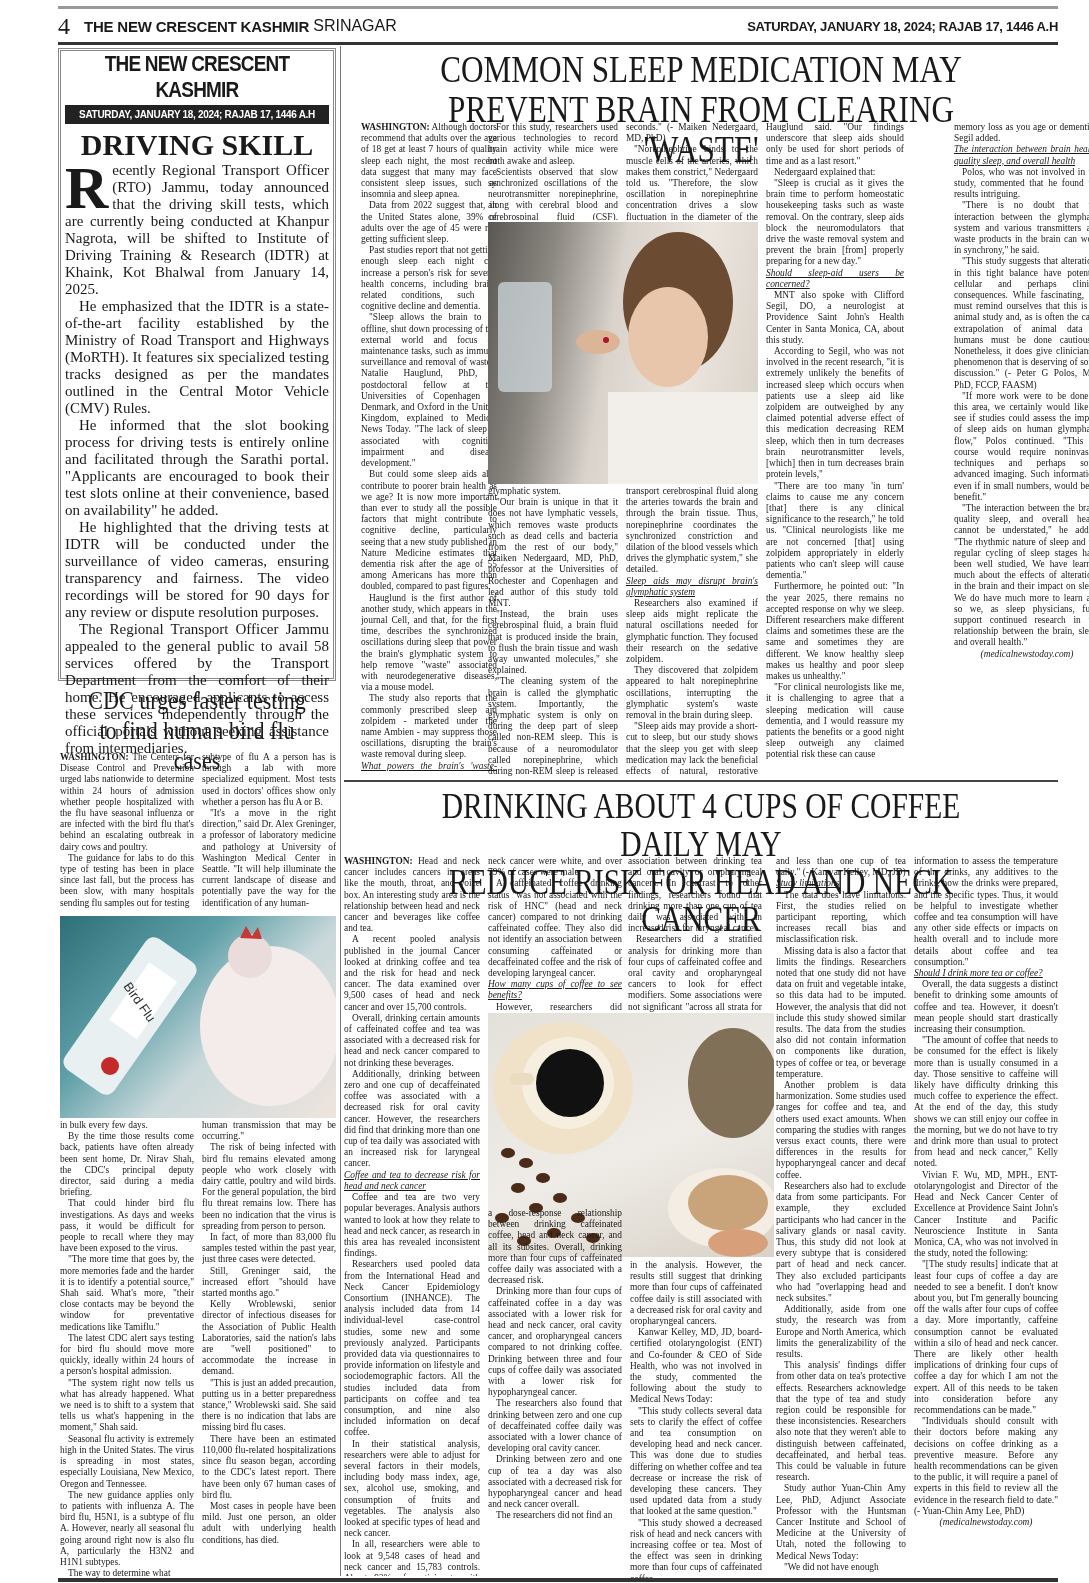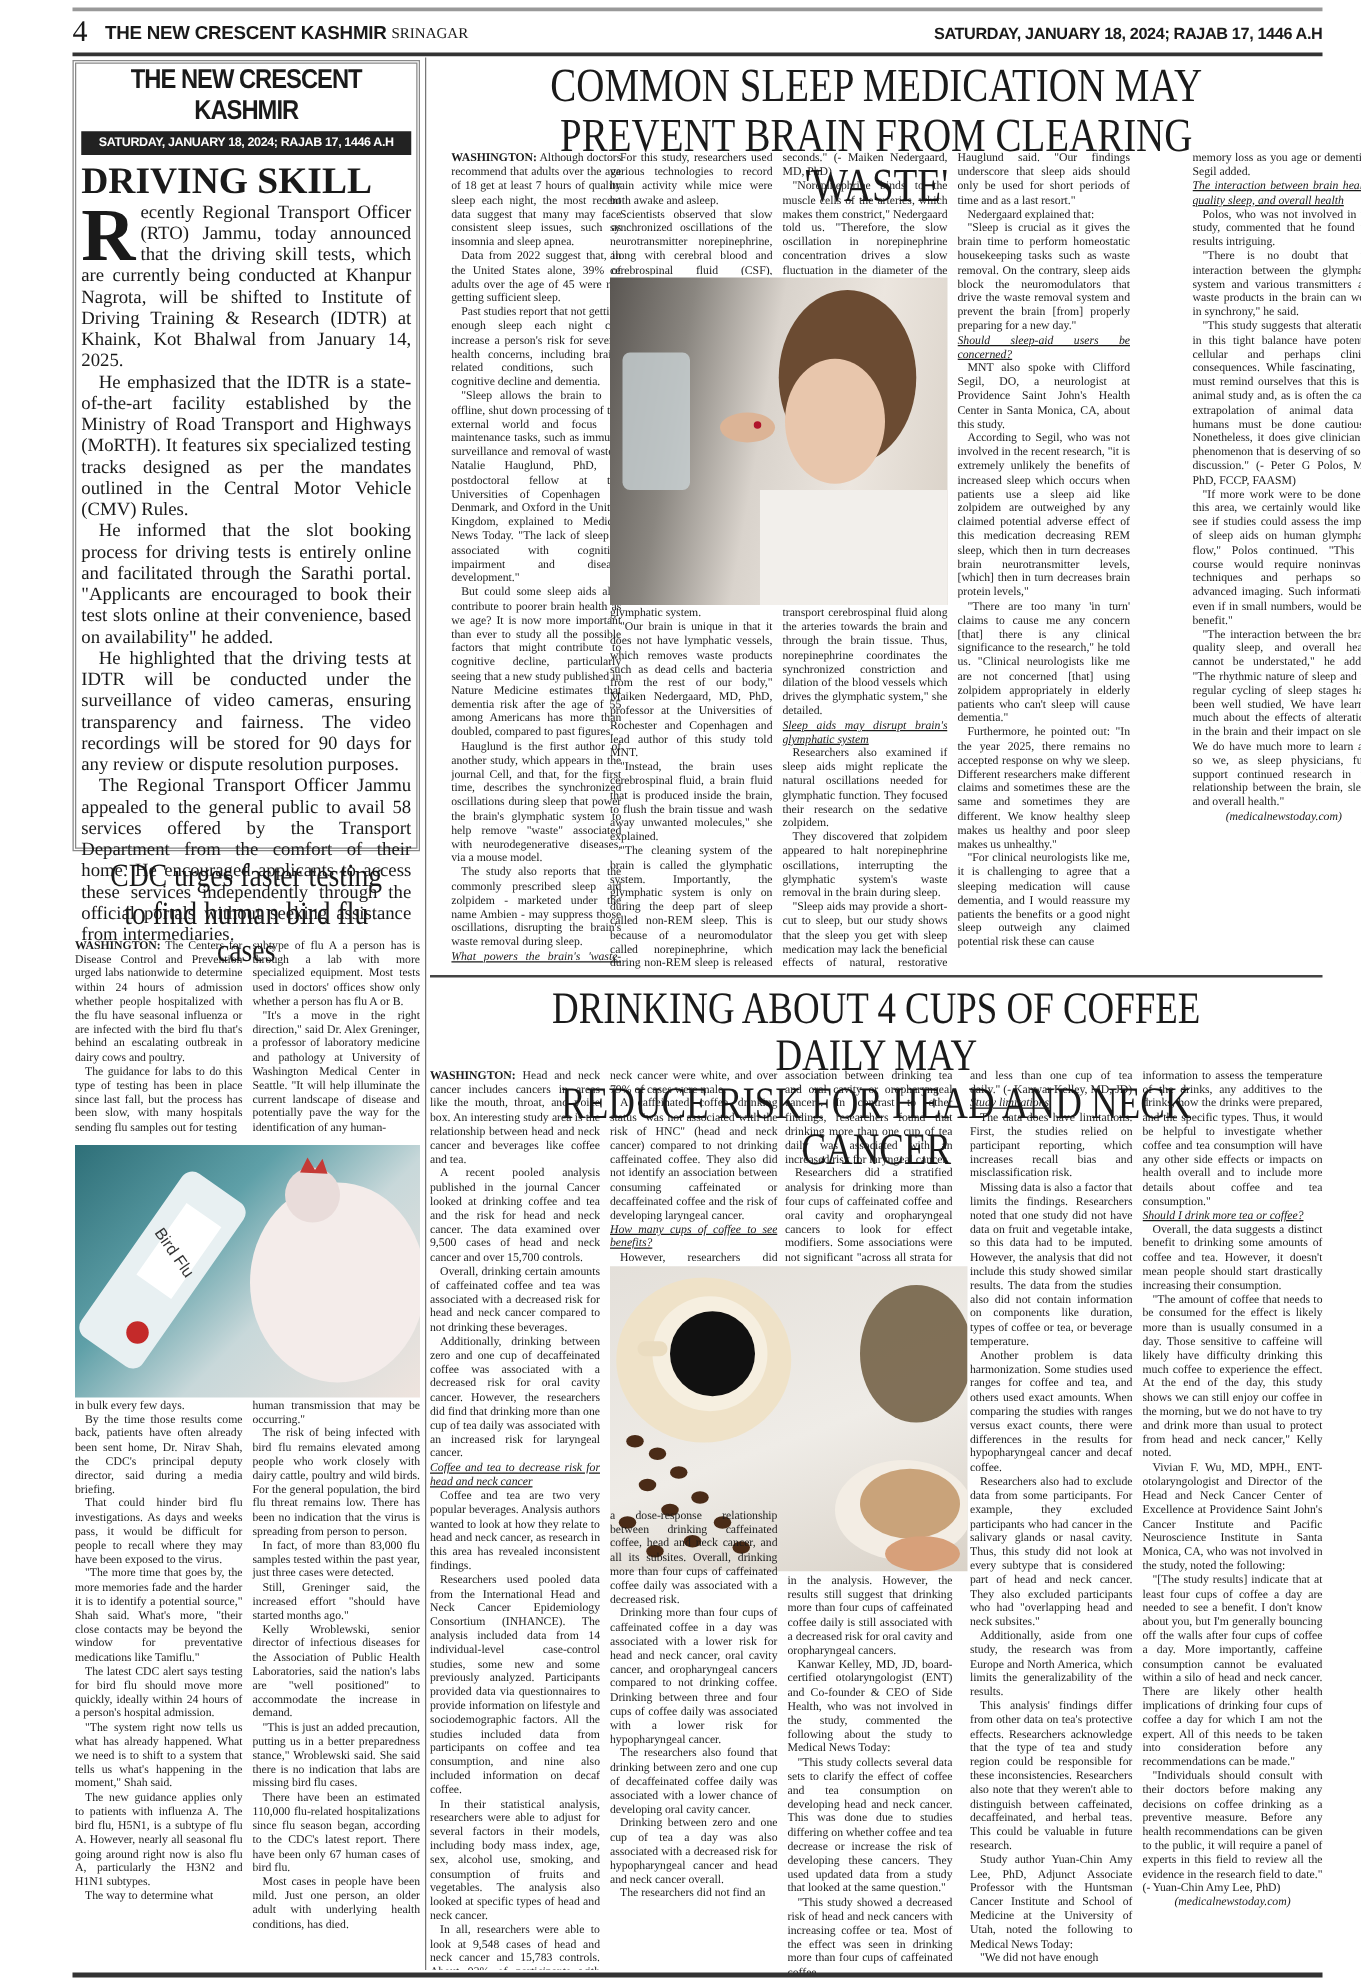--- a/index.html
+++ b/index.html
@@ -1,29 +1,29 @@
 <!DOCTYPE html>
 <html><head>
 <meta charset="utf-8">
 <style>
 *{box-sizing:border-box;margin:0;padding:0}
 body{width:1089px;height:1583px;background:#fff;font-family:"Liberation Serif","DejaVu Serif",serif;color:#1a1a1a;position:relative;overflow:hidden}
 .topline{position:absolute;left:58px;top:6px;width:1000px;height:3px;background:#999}
 .masthead{position:absolute;left:58px;top:12px;width:1000px;height:28px;display:flex;align-items:center}
 .pgnum{font-size:24px;font-family:"Liberation Serif",serif;margin-right:14px}
 .paper{font-family:"Liberation Sans","DejaVu Sans",sans-serif;font-weight:bold;font-size:15px;letter-spacing:-0.2px}
-.city{font-family:Liberation Serif, serif;font-size:12px;margin-left:4px}
+.city{font-family:Liberation Sans, sans-serif;font-size:16px;margin-left:4px}
 .mdate{margin-left:auto;font-family:"Liberation Sans",sans-serif;font-weight:bold;font-size:13px;letter-spacing:-0.3px}
 .hr{position:absolute;left:58px;width:1000px;height:3px;background:#333}
 .vline{position:absolute;width:1px;background:#777}
 
 .box{position:absolute;left:58px;top:48px;width:278px;height:633px;border:3px double #888;padding:4px 4px}
 .box .bxtitle{font-family:"Liberation Sans",sans-serif;font-weight:bold;font-size:19px;text-align:center;letter-spacing:-0.8px;transform:scaleY(1.15)}
 .box .bxdate{background:#222;color:#fff;font-family:"Liberation Sans",sans-serif;font-weight:bold;font-size:10px;text-align:center;padding:4px 0;margin-top:6px;letter-spacing:-0.3px}
-.box .headline{font-family:"Liberation Serif",serif;font-weight:bold;font-size:30px;text-align:left;margin:4px 0 0}
+.box .headline{font-family:"Liberation Serif",serif;font-weight:bold;font-size:30px;text-align:center;margin:4px 0 0}
 .box .body{font-size:15px;line-height:17px;text-align:justify}
 .box .body p{text-indent:14px}
 .box .body p.first{text-indent:0}
 .dropcap{float:left;font-size:60px;line-height:48px;margin:2px 4px 0 0;font-weight:bold}
 
 .bighead{position:absolute;font-family:"Liberation Serif",serif;text-align:center;line-height:1.05;transform:scaleX(0.82);transform-origin:center top}
 .cols{position:absolute;display:flex;gap:8px}
 .col{font-size:9.4px;line-height:11.2px;text-align:justify;overflow:hidden}
 .col p{text-indent:8px}
 .col .sub{font-style:italic;text-decoration:underline;display:block}
@@ -81,20 +81,21 @@
   </svg>
 </div>
 <div class="cols" style="left:60px;top:1120px;width:276px;height:460px">
   <div class="col" style="width:134px">
     <p style="text-indent:0">in bulk every few days.</p>
     <p>By the time those results come back, patients have often already been sent home, Dr. Nirav Shah, the CDC's principal deputy director, said during a media briefing.</p>
     <p>That could hinder bird flu investigations. As days and weeks pass, it would be difficult for people to recall where they may have been exposed to the virus.</p>
     <p>"The more time that goes by, the more memories fade and the harder it is to identify a potential source," Shah said. What's more, "their close contacts may be beyond the window for preventative medications like Tamiflu."</p>
     <p>The latest CDC alert says testing for bird flu should move more quickly, ideally within 24 hours of a person's hospital admission.</p>
     <p>"The system right now tells us what has already happened. What we need is to shift to a system that tells us what's happening in the moment," Shah said.</p>
+    <p>Seasonal flu activity is extremely high in the United States. The virus is spreading in most states, especially Louisiana, New Mexico, Oregon and Tennessee.</p>
     <p>The new guidance applies only to patients with influenza A. The bird flu, H5N1, is a subtype of flu A. However, nearly all seasonal flu going around right now is also flu A, particularly the H3N2 and H1N1 subtypes.</p>
     <p>The way to determine what</p>
   </div>
   <div class="col" style="width:134px">
     <p style="text-indent:0">human transmission that may be occurring."</p>
     <p>The risk of being infected with bird flu remains elevated among people who work closely with dairy cattle, poultry and wild birds. For the general population, the bird flu threat remains low. There has been no indication that the virus is spreading from person to person.</p>
     <p>In fact, of more than 83,000 flu samples tested within the past year, just three cases were detected.</p>
     <p>Still, Greninger said, the increased effort "should have started months ago."</p>
     <p>Kelly Wroblewski, senior director of infectious diseases for the Association of Public Health Laboratories, said the nation's labs are "well positioned" to accommodate the increase in demand.</p>
     <p>"This is just an added precaution, putting us in a better preparedness stance," Wroblewski said. She said there is no indication that labs are missing bird flu cases.</p>

